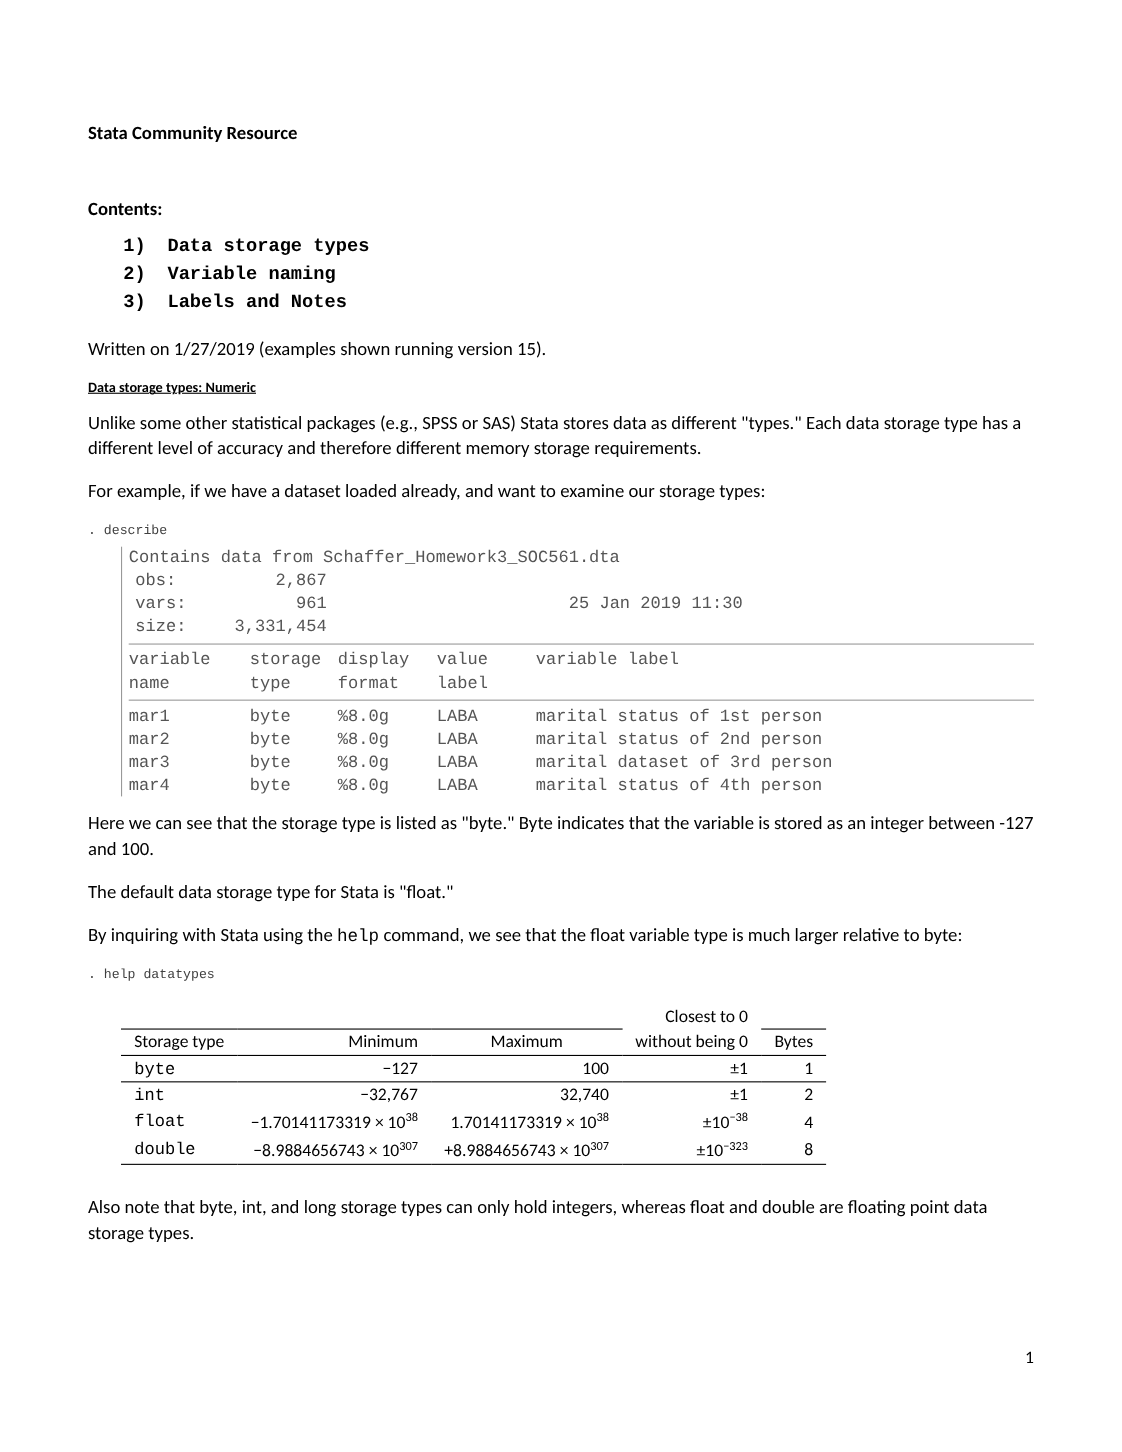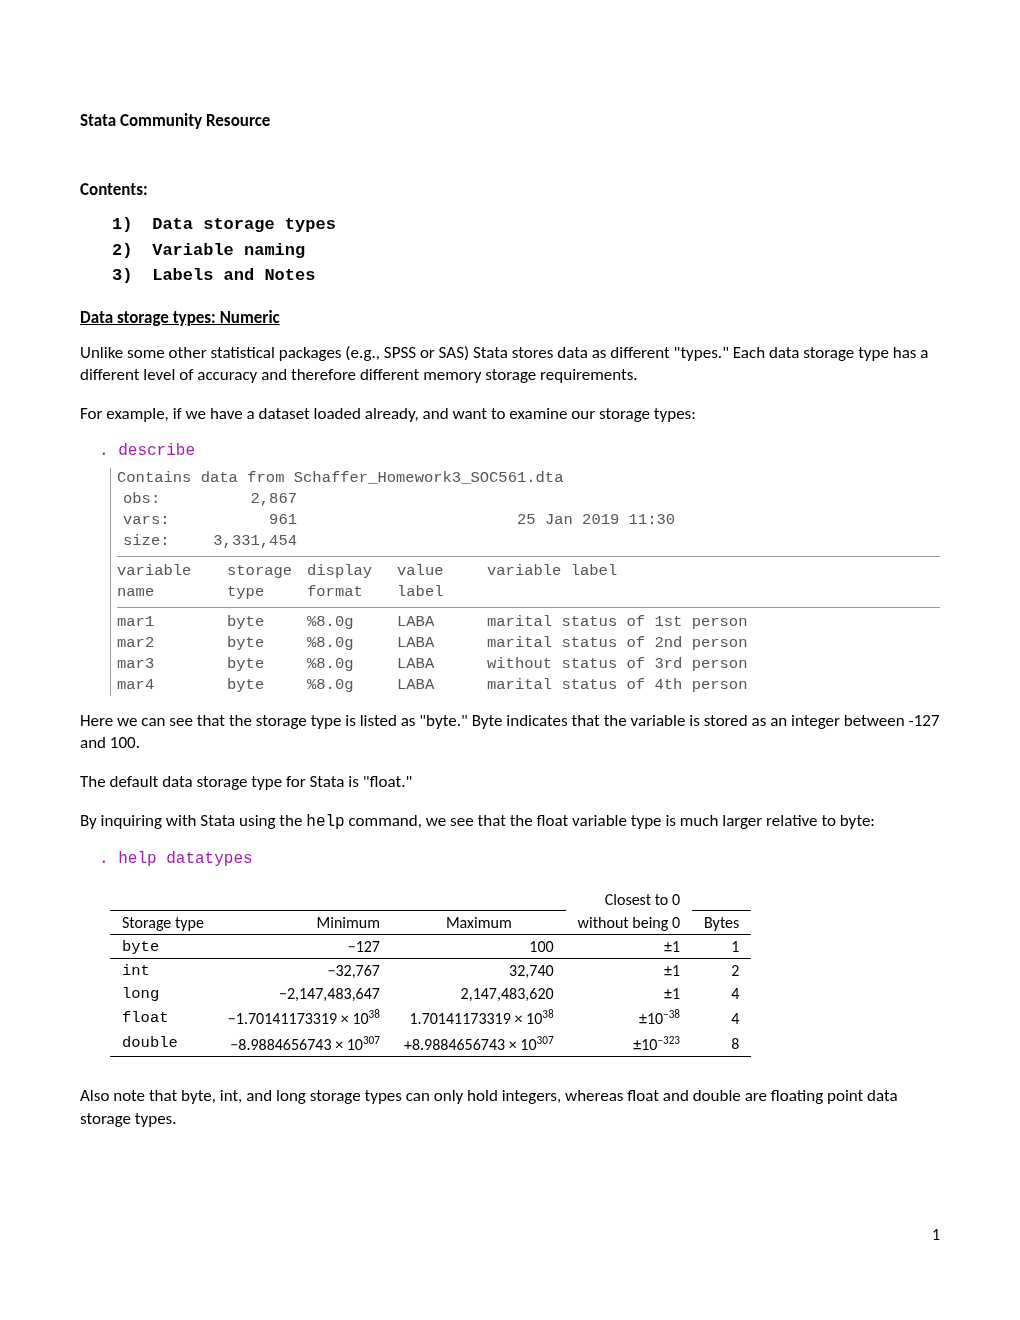--- a/index.html
+++ b/index.html
@@ -15,23 +15,23 @@
     position: relative;
     min-height: 1280px;
     box-sizing: border-box;
   }
   .title { font-weight: bold; font-size: 17px; margin-bottom: 18px; }
   .contents-label { font-weight: bold; font-size: 17px; margin-bottom: 12px; margin-top: 48px; }
   .toc { margin-left: 32px; margin-bottom: 18px; }
   .toc-item { font-weight: bold; font-size: 17px; line-height: 1.5; font-family: Liberation Mono, monospace; }
   .toc-num { display: inline-block; width: 30px; }
   .para { font-size: 17px; line-height: 1.35; margin-bottom: 16px; }
-  .section-head { font-weight: bold; text-decoration: underline; font-size: 17px; margin-bottom: 14px; }
+  .section-head { font-weight: bold; text-decoration: underline; font-size: 13px; margin-bottom: 14px; }
   .mono { font-family: "Courier New", monospace; font-size: 16px; }
-  .cmd { font-family: "Courier New", monospace; font-size: 16px; color: #a21caf; margin-bottom: 8px; margin-left: 19px; }
+  .cmd { font-family: "Courier New", monospace; font-size: 12px; color: #404040; margin-bottom: 8px; }
   .stata-box { margin-left: 30px; font-family: "Courier New", monospace; font-size: 15.5px; color: #555; line-height: 1.35; margin-bottom: 14px; }
   .stata-inner { border-left: 1px solid #999; padding-left: 6px; }
   .stata-hr { border: none; border-top: 1px solid #999; margin: 4px 0; }
   .stata-row { display: grid; grid-template-columns: 110px 80px 90px 90px 1fr; }
   .stata-meta { display: grid; grid-template-columns: 80px 100px 1fr; }
   .dt-table { margin-left: 30px; font-size: 16px; border-collapse: collapse; margin-bottom: 28px; margin-top: 20px; }
   .dt-table th, .dt-table td { padding: 2px 12px; text-align: right; }
   .dt-table th:first-child, .dt-table td:first-child { text-align: left; }
   .dt-table thead th { font-weight: normal; border-bottom: 1px solid #000; }
   .dt-table .topline th { border-top: 1px solid #000; }
@@ -57,20 +57,21 @@
     <div class="toc-item">
       <span class="toc-num">2)</span>
       <span>Variable naming</span>
     </div>
     <div class="toc-item">
       <span class="toc-num">3)</span>
       <span>Labels and Notes</span>
     </div>
   </div>
 
+  <div class="para">Written on 1/27/2019 (examples shown running version 15).</div>
 
   <div class="section-head">Data storage types: Numeric</div>
 
   <div class="para">Unlike some other statistical packages (e.g., SPSS or SAS) Stata stores data as different "types." Each data storage type has a different level of accuracy and therefore different memory storage requirements.</div>
   <div class="para">For example, if we have a dataset loaded already, and want to examine our storage types:</div>
 
   <div class="cmd">. describe</div>
 
   <div class="stata-box">
     <div class="stata-inner">
@@ -111,21 +112,21 @@
         <span>byte</span>
         <span>%8.0g</span>
         <span>LABA</span>
         <span>marital status of 2nd person</span>
       </div>
       <div class="stata-row">
         <span>mar3</span>
         <span>byte</span>
         <span>%8.0g</span>
         <span>LABA</span>
-        <span>without status of 3rd person</span>
+        <span>marital dataset of 3rd person</span>
       </div>
       <div class="stata-row">
         <span>mar4</span>
         <span>byte</span>
         <span>%8.0g</span>
         <span>LABA</span>
         <span>marital status of 4th person</span>
       </div>
     </div>
   </div>
@@ -164,27 +165,20 @@
         <td>1</td>
       </tr>
       <tr style="border-top:1px solid #000;">
         <td class="tt" style="border-top:1px solid #000;">int</td>
         <td style="border-top:1px solid #000;">−32,767</td>
         <td style="border-top:1px solid #000;">32,740</td>
         <td style="border-top:1px solid #000;">±1</td>
         <td style="border-top:1px solid #000;">2</td>
       </tr>
       <tr>
-        <td class="tt">long</td>
-        <td>−2,147,483,647</td>
-        <td>2,147,483,620</td>
-        <td>±1</td>
-        <td>4</td>
-      </tr>
-      <tr>
         <td class="tt">float</td>
         <td><span>−1.70141173319 × 10</span><sup>38</sup></td>
         <td><span>1.70141173319 × 10</span><sup>38</sup></td>
         <td><span>±10</span><sup>−38</sup></td>
         <td>4</td>
       </tr>
       <tr>
         <td class="tt">double</td>
         <td><span>−8.9884656743 × 10</span><sup>307</sup></td>
         <td><span>+8.9884656743 × 10</span><sup>307</sup></td>

